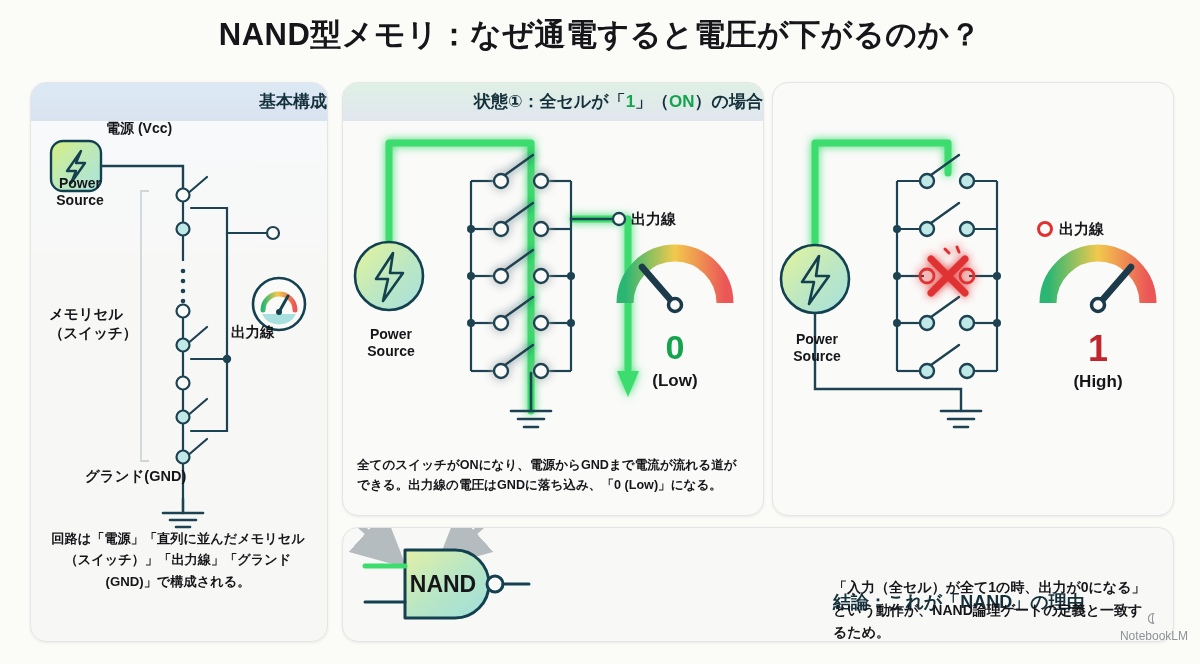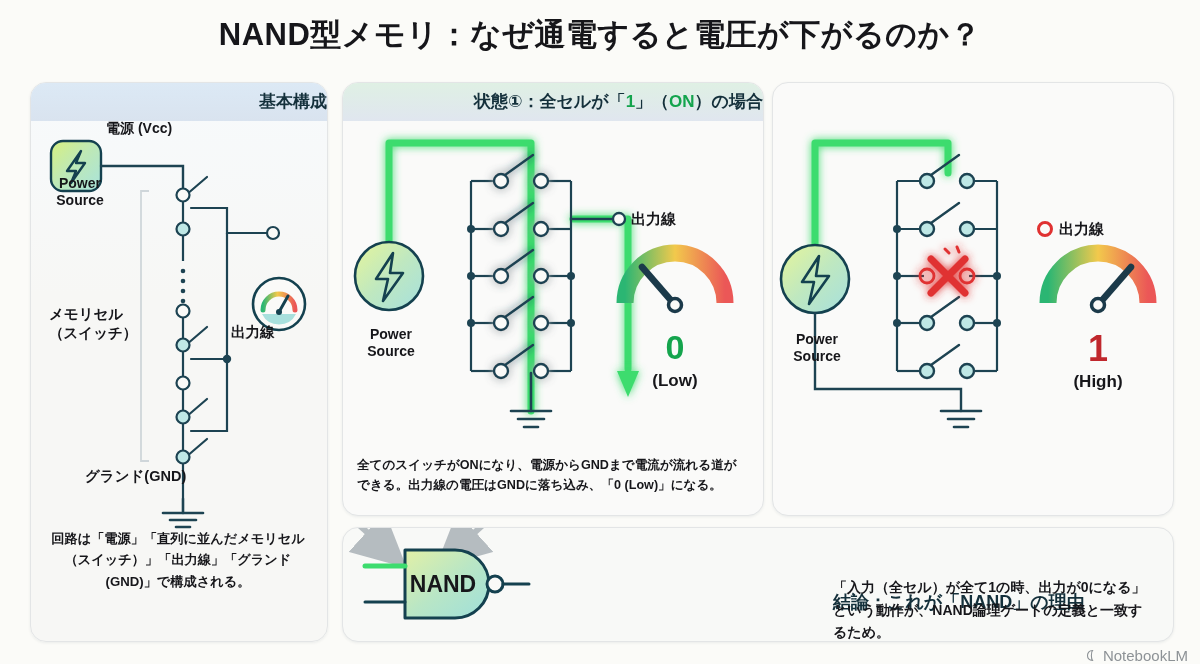--- a/index.html
+++ b/index.html
@@ -70,23 +70,23 @@
 
   .svgwrap{position:absolute;left:0;top:38px;width:100%;}
 
   
   #panel-conc{left:342px;top:527px;width:830px;height:113px;background:#f8f9f7;}
   #conc-title{position:absolute;left:490px;top:18px;font-size:18px;font-weight:bold;color:#14303b;margin-top:44px;}
   #conc-body{position:absolute;left:490px;top:48px;width:320px;font-size:14px;font-weight:bold;line-height:1.62;color:#16161a;}
 
   
   #watermark{
-    position:absolute;right:12px;bottom:0;
-    font-size:15px;color:#8d9296;
-    display:flex;align-items:center;gap:4px;
+    position:absolute;right:12px;bottom:21px;
+    font-size:12px;color:#8d9296;
+    display:flex;align-items:center;gap:4px;flex-direction:column;
   }
 </style>
 </head>
 <body>
 
 <div class="page">
 
   <div class="title">NAND型メモリ：なぜ通電すると電圧が下がるのか？</div>
 
   <div class="card" id="panel-basic">

